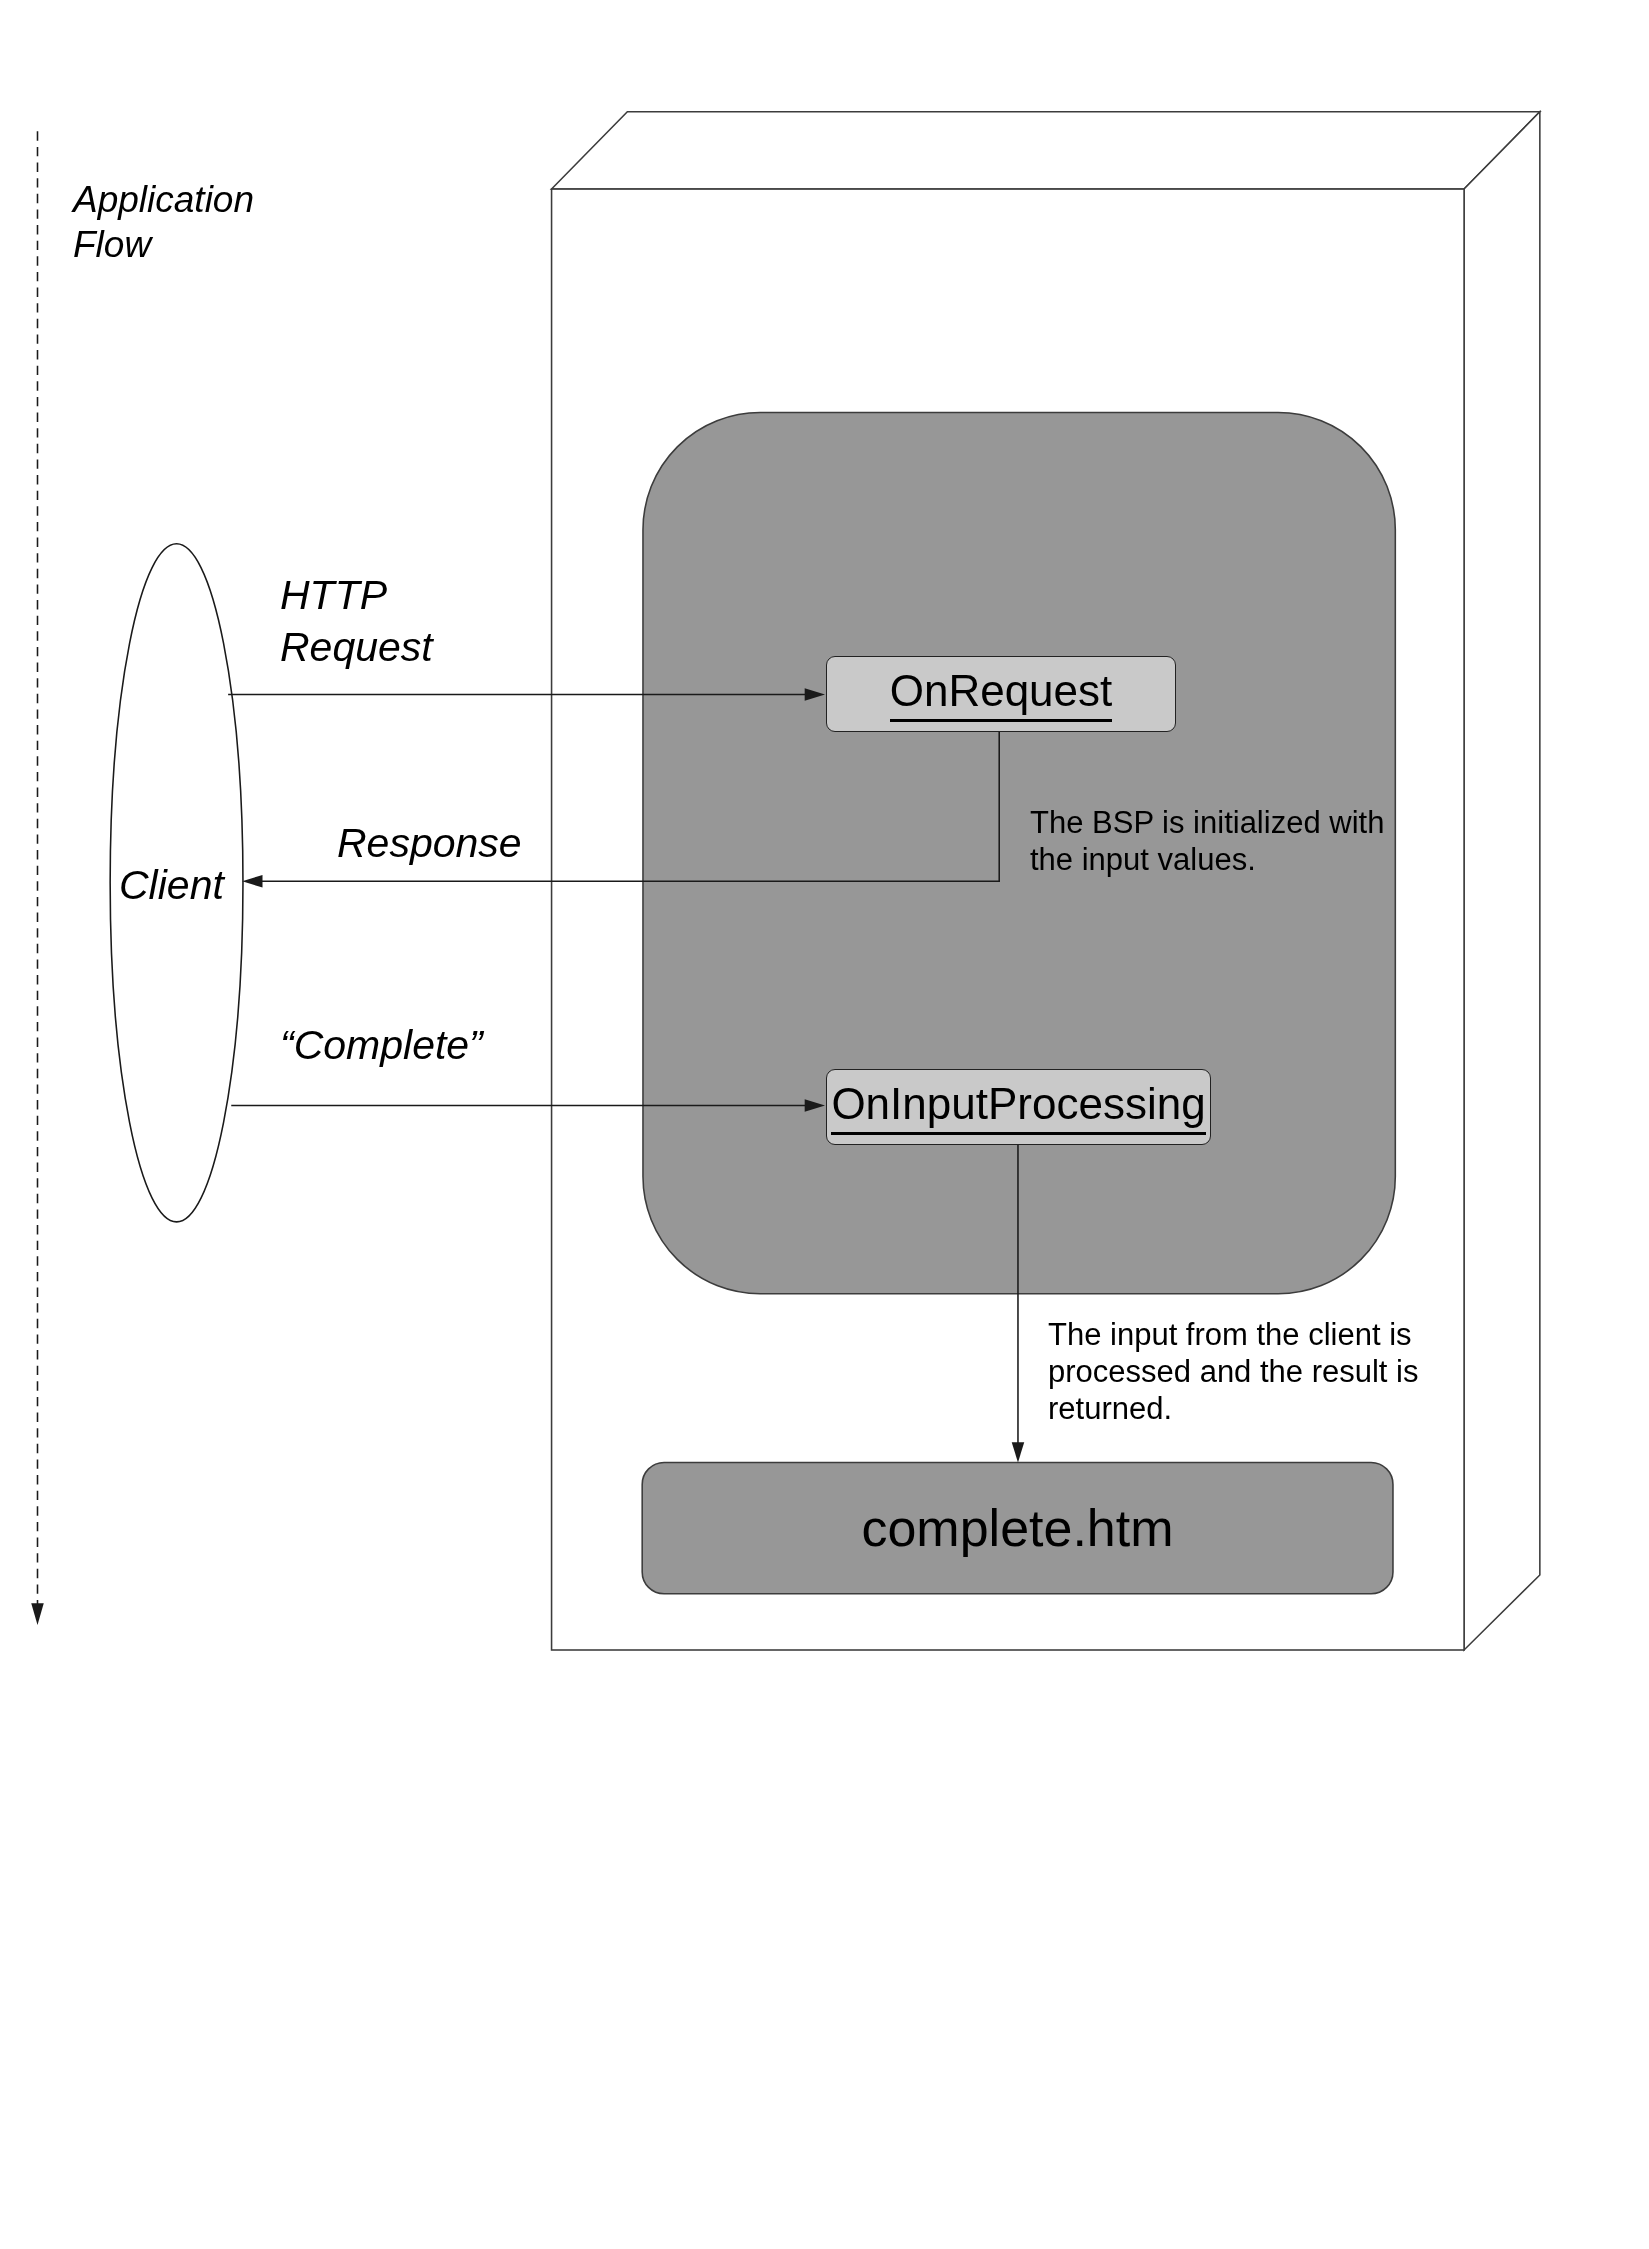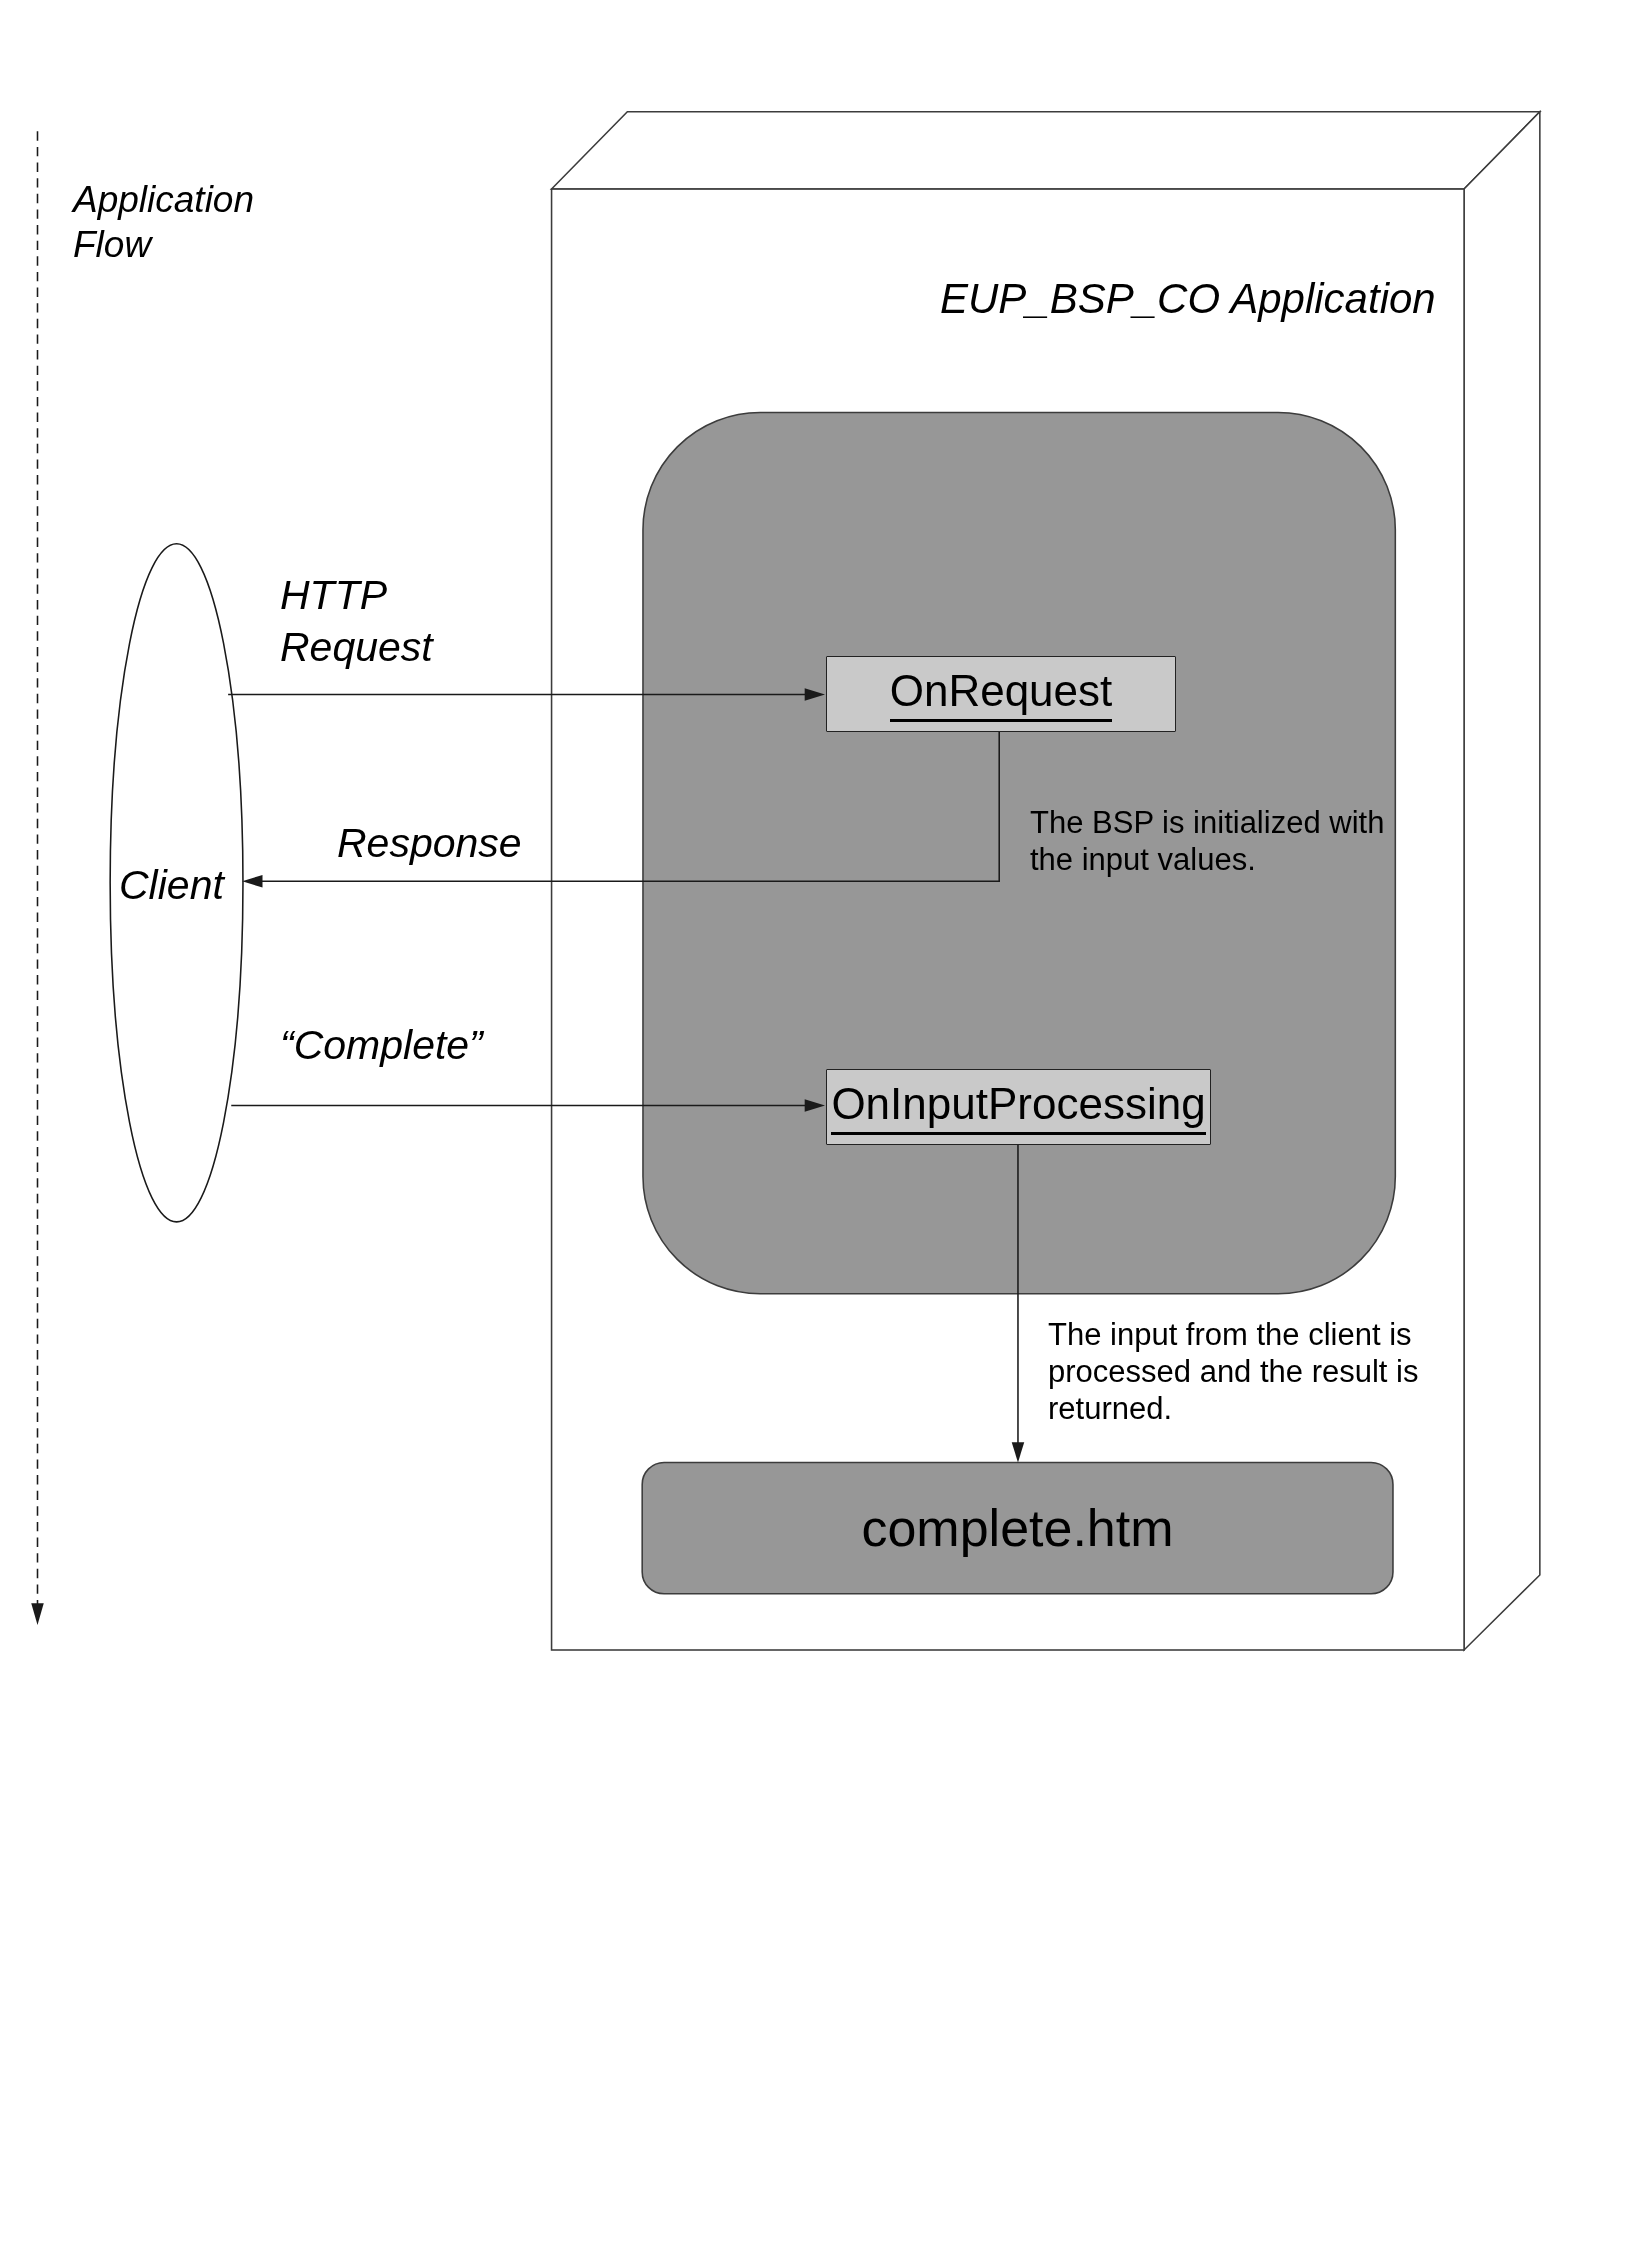--- a/index.html
+++ b/index.html
@@ -28,21 +28,21 @@
   .head{fill:var(--line_dark);stroke:none;}
   .txt{position:absolute;z-index:2;white-space:nowrap;}
   .italic{font-style:italic;}
   .flow-label{left:73px;top:177px;font-size:37px;line-height:45px;}
   .appbox-title{left:940px;top:275px;font-size:42px;}
   .tutorial-title{left:643px;top:467px;width:752px;text-align:center;font-size:52px;}
   .event-btn{
     position:absolute;z-index:3;
     background:var(--button_gray);
     border:1.6px solid #222222;
-    border-radius:1px;
+    border-radius:9px;
     display:flex;align-items:center;justify-content:center;
     font-size:44px;
   }
   .event-btn .u{border-bottom:3.1px solid currentColor;padding-bottom:2.3px;}
   #btn-onrequest{left:826px;top:656px;width:348px;height:74px;}
   #btn-oninput{left:826px;top:1069px;width:383px;height:74px;}
   .client-label{left:119px;top:862px;font-size:41px;}
   .http-label{left:280px;top:569px;font-size:41px;line-height:52px;}
   .response-label{left:337px;top:820px;font-size:41px;}
   .complete-label{left:280px;top:1022px;font-size:41px;text-align:center;}
@@ -86,21 +86,20 @@
 
     <line class="conn" x1="1303" y1="1463" x2="1303" y2="1852"></line>
     <polygon class="head" points="1303,1872 1295,1846 1311,1846"></polygon>
   </svg>
 
   <div class="txt italic flow-label">
     <div>Application</div>
     <div>Flow</div>
   </div>
 
-  <div class="txt italic appbox-title">EUP_BSP_CO Application</div>
 
 
   <div class="event-btn" id="btn-onrequest">
     <span class="u">OnRequest</span>
   </div>
 
   <div class="event-btn" id="btn-oninput">
     <span class="u">OnInputProcessing</span>
   </div>
 

